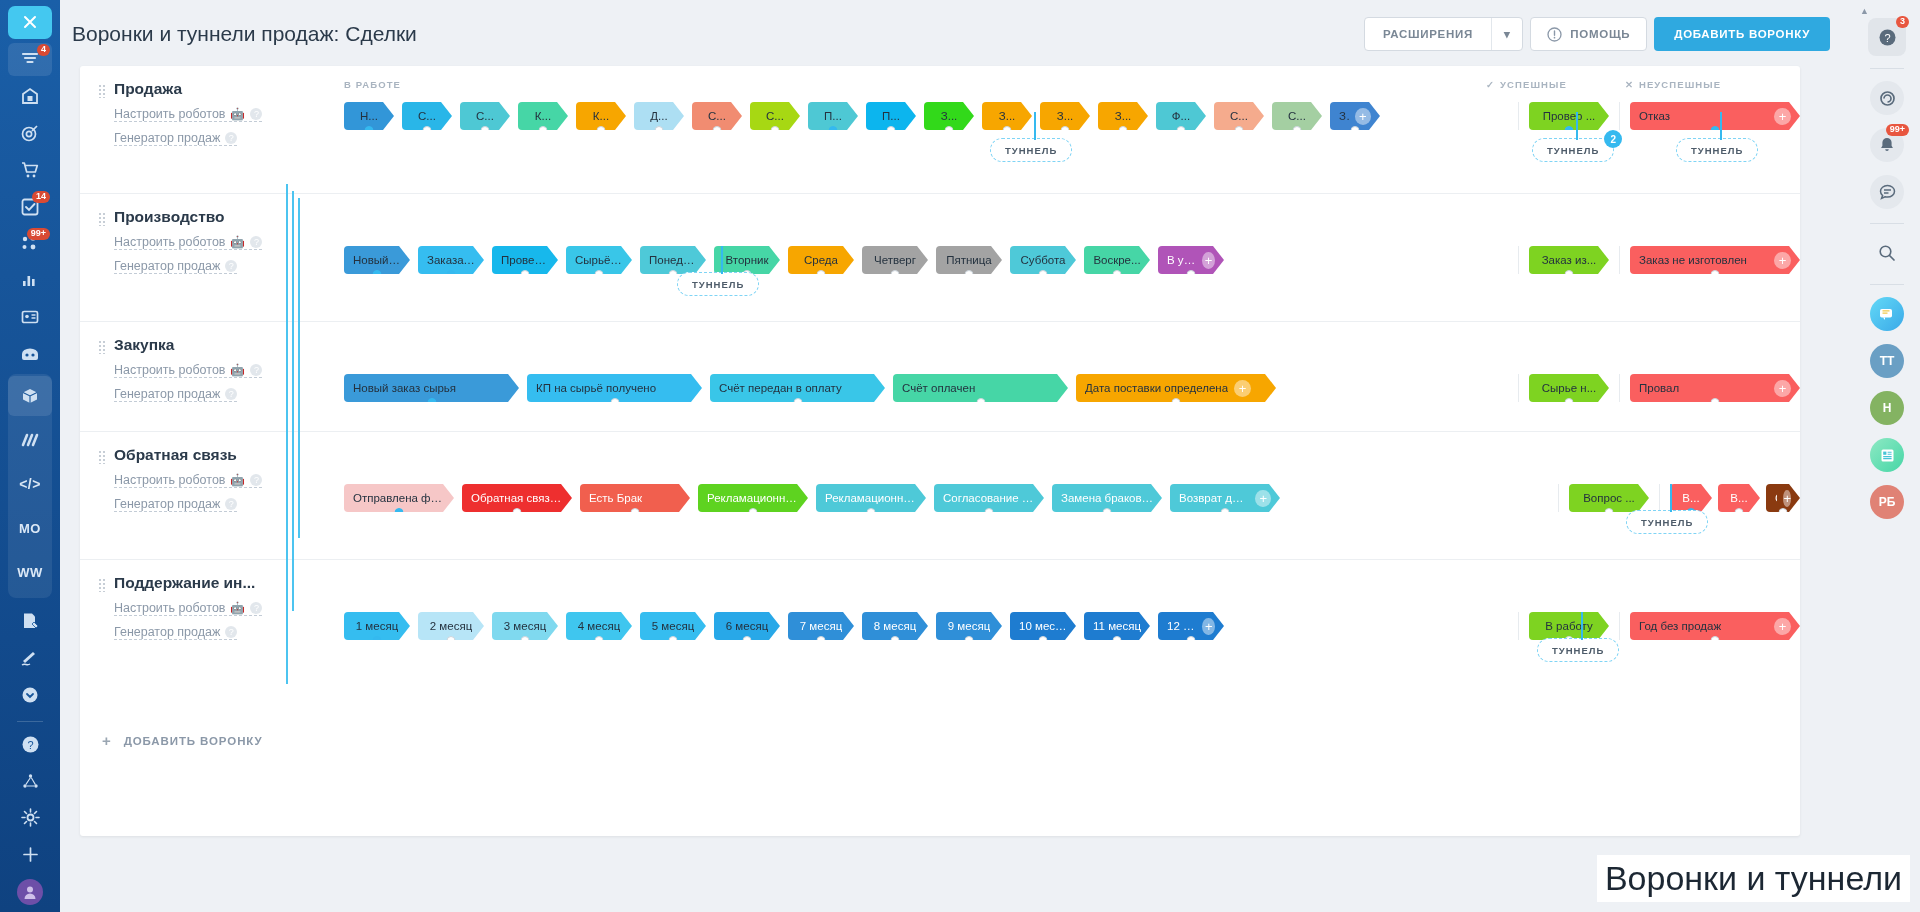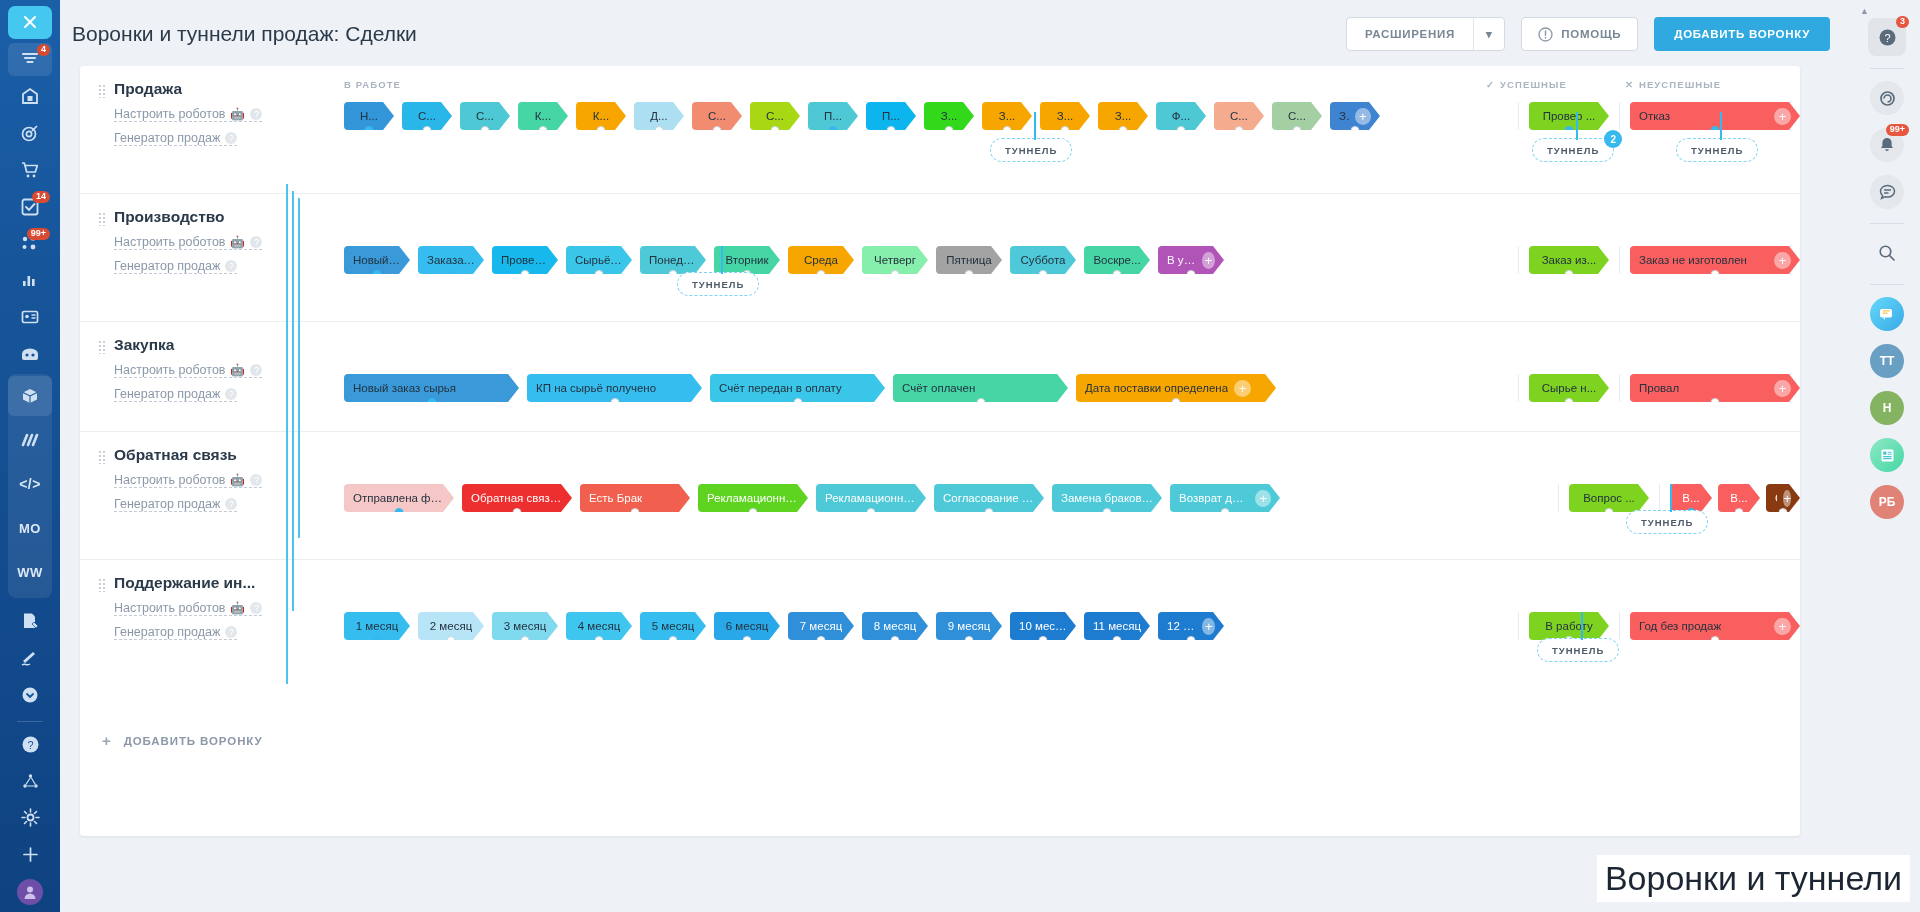--- a/index.html
+++ b/index.html
@@ -65,21 +65,21 @@
   .rn-av { width: 34px; height: 34px; border-radius: 50%;
     display:flex; align-items:center; justify-content:center;
     color:#fff; font-size: 12px; font-weight: bold; }
 
   
   #header {
     position: absolute; left: 60px; top: 0; right: 66px; height: 68px;
     background: #eef1f5; display: flex; align-items: center; padding: 0 24px 0 12px;
   }
   #page-title { font-size: 21px; color: #2b3a4a; font-weight: normal; }
-  .hdr-right { margin-left: auto; display: flex; align-items: center; gap: 16px; }
+  .hdr-right { margin-left: auto; display: flex; align-items: center; gap: 7px; }
   .btn-outline {
     height: 34px; background: #fff; border: 1px solid #d4dae1; border-radius: 4px;
     display: flex; align-items: center; color: #7a8795; font-size: 11.5px;
     letter-spacing: .7px; font-weight: bold; overflow: hidden;
   }
   .btn-outline .lbl { padding: 0 18px; }
   .btn-outline .caret { border-left: 1px solid #e2e7ec; padding: 0 12px; height: 100%;
     display: flex; align-items: center; }
   .btn-help { height: 34px; background: #fff; border: 1px solid #d4dae1; border-radius: 4px;
     display: flex; align-items: center; gap: 8px; padding: 0 16px;
@@ -615,21 +615,21 @@
                   <span class="dot"></span>
                 </div>
                 <div class="chip" style="background: rgb(70, 214, 166); width: 66px;">
                   <span style="overflow: hidden; text-overflow: ellipsis;">Вторник</span>
                   <span class="dot"></span>
                 </div>
                 <div class="chip" style="background: rgb(247, 166, 0); width: 66px;">
                   <span style="overflow: hidden; text-overflow: ellipsis;">Среда</span>
                   <span class="dot"></span>
                 </div>
-                <div class="chip" style="background: #86efac; width: 66px;">
+                <div class="chip" style="background: #a3a3a3; width: 66px;">
                   <span style="overflow: hidden; text-overflow: ellipsis;">Четверг</span>
                   <span class="dot"></span>
                 </div>
                 <div class="chip" style="background: #a3a3a3; width: 66px;">
                   <span style="overflow: hidden; text-overflow: ellipsis;">Пятница</span>
                   <span class="dot"></span>
                 </div>
                 <div class="chip" style="background: rgb(78, 201, 216); width: 66px;">
                   <span style="overflow: hidden; text-overflow: ellipsis;">Суббота</span>
                   <span class="dot"></span>

